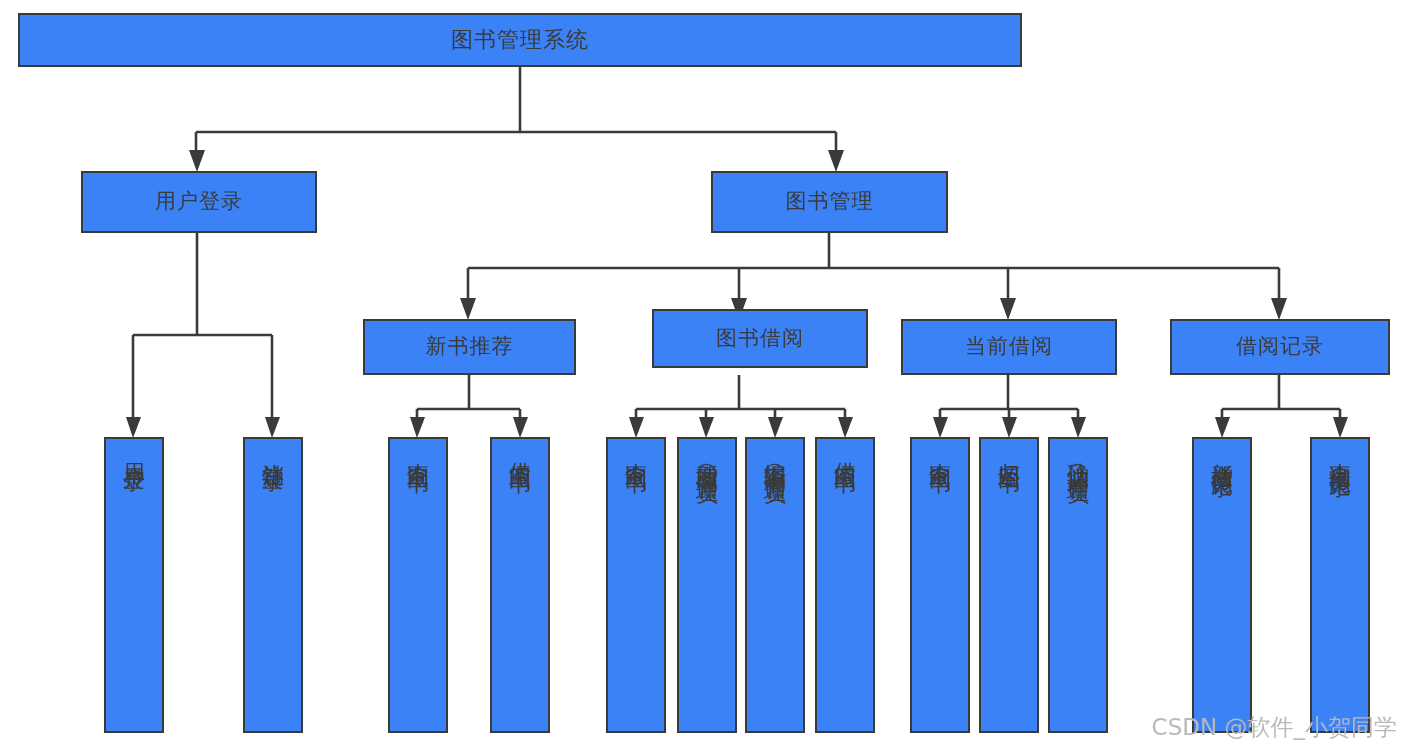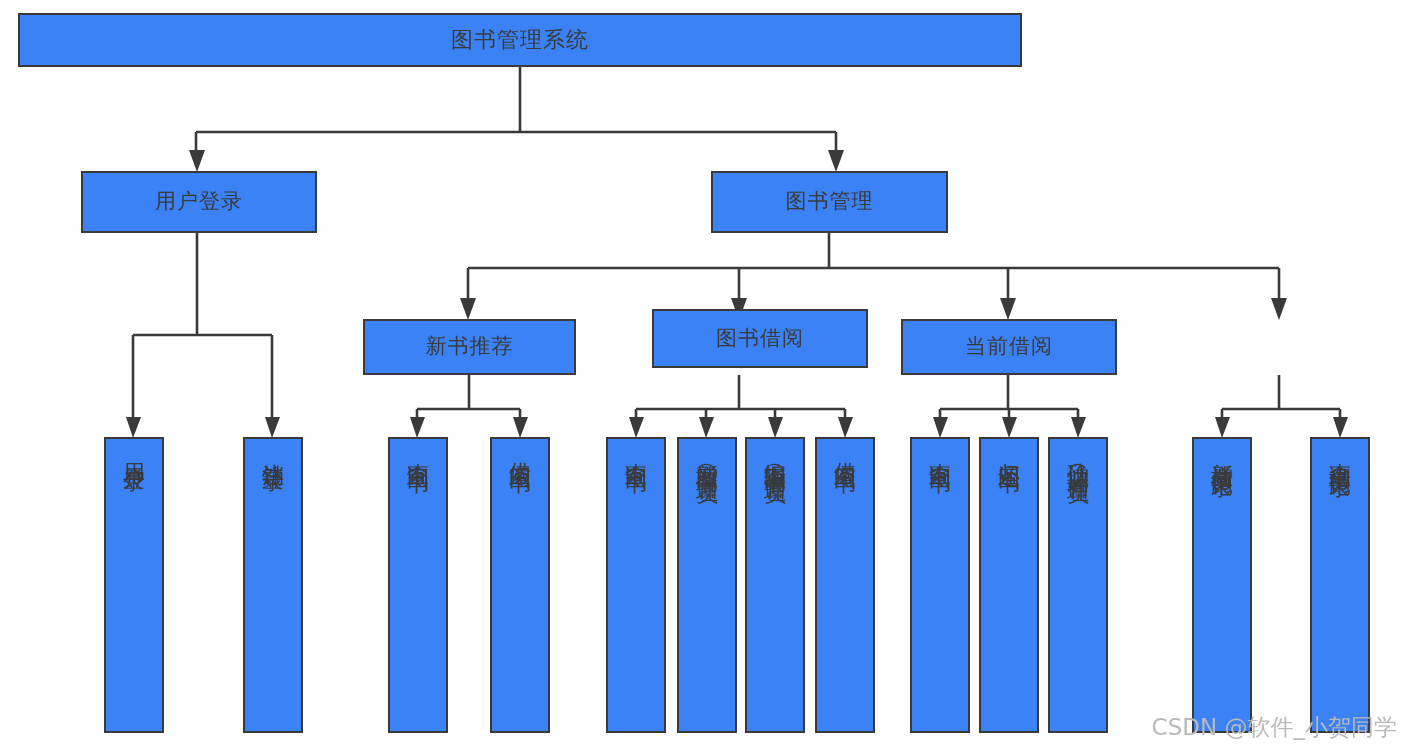--- a/index.html
+++ b/index.html
@@ -174,20 +174,23 @@
   </div>
 
   <div class="node h" style="left:632px; top:309px; width:216px; height:59px;margin-left:20px;">
     <span class="label">图书借阅</span>
   </div>
 
   <div class="node h" style="left:901px; top:319px; width:216px; height:56px;text-align:center;">
     <span class="label">当前借阅</span>
   </div>
 
+  <div class="node h" style="left:1170px; top:319px; width:220px; height:56px;">
+    <span class="label">借阅记录</span>
+  </div>
 
   <div class="node v" style="left:104px; top:437px; width:60px; height:296px;">
     <span class="label">用户登录</span>
   </div>
 
   <div class="node v" style="left:243px; top:437px; width:60px; height:296px;">
     <span class="label">注销登录</span>
   </div>
 
   <div class="node v" style="left:388px; top:437px; width:60px; height:296px;">

